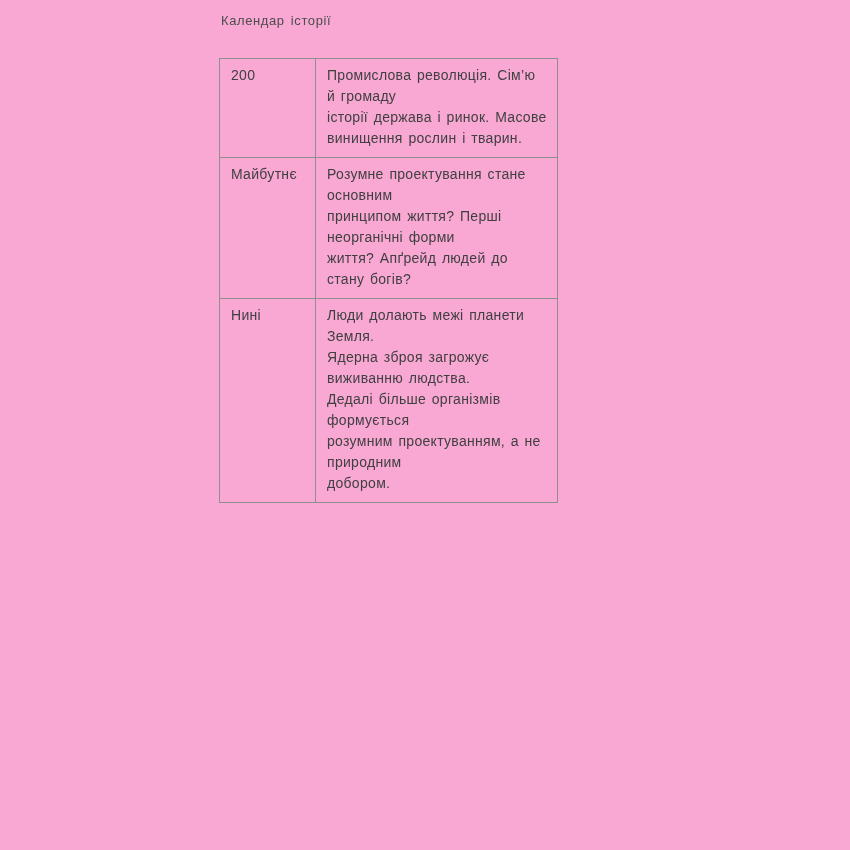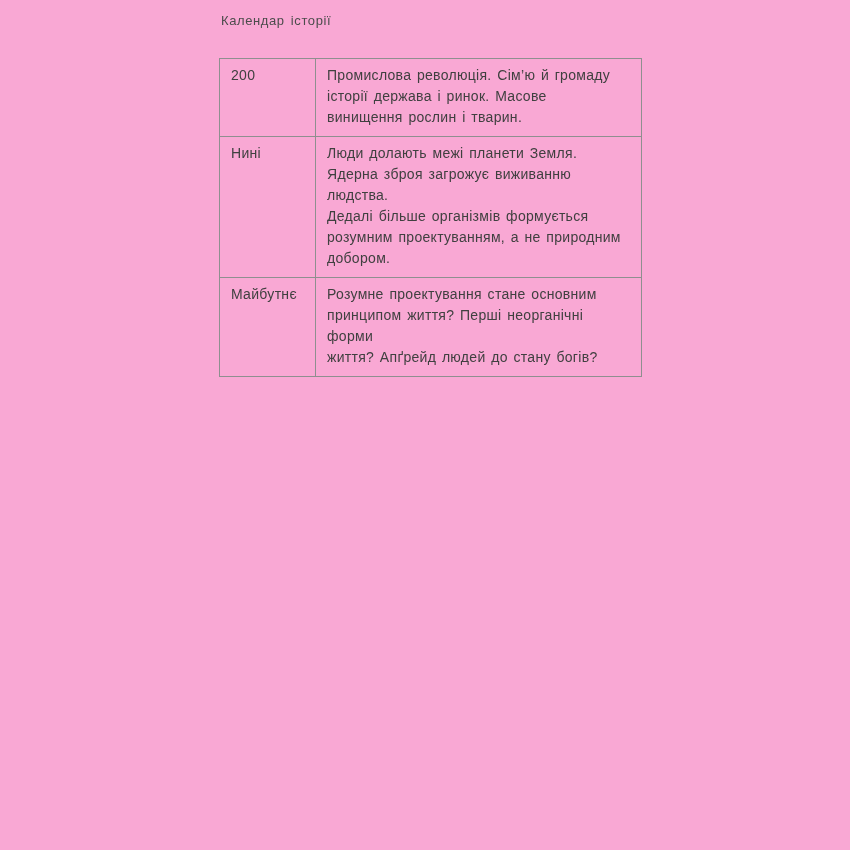--- a/index.html
+++ b/index.html
@@ -22,21 +22,21 @@
     font-size: 13px;
     line-height: 15px;
     letter-spacing: 0.6px;
     word-spacing: 2px;
     color: #4c4c4c;
     font-weight: 400;
   }
   table.history-table {
     position: absolute;
     left: 219px; top: 58px;
-    width: 423px;
+    width: 339px;
     border-collapse: collapse;
     table-layout: fixed;
   }
   table.history-table td {
     border: 1px solid #8f8f8f;
     vertical-align: top;
     padding: 6px 10px 8px 11px;
     font-size: 14px;
     line-height: 21px;
     letter-spacing: 0.3px;
@@ -56,29 +56,29 @@
 
   <table class="history-table">
     <tbody>
       <tr>
         <td class="col-period">200</td>
         <td class="col-description">Промислова революція. Сім’ю й громаду
 історії держава і ринок. Масове
 винищення рослин і тварин.</td>
       </tr>
       <tr>
+        <td class="col-period">Майбутнє</td>
+        <td class="col-description">Розумне проектування стане основним
+принципом життя? Перші неорганічні форми
+життя? Апґрейд людей до стану богів?</td>
+      </tr>
+      <tr>
         <td class="col-period">Нині</td>
         <td class="col-description">Люди долають межі планети Земля.
 Ядерна зброя загрожує виживанню людства.
 Дедалі більше організмів формується
 розумним проектуванням, а не природним
 добором.</td>
       </tr>
-      <tr>
-        <td class="col-period">Майбутнє</td>
-        <td class="col-description">Розумне проектування стане основним
-принципом життя? Перші неорганічні форми
-життя? Апґрейд людей до стану богів?</td>
-      </tr>
     </tbody>
   </table>
 
 </div>
 
 </body></html>

